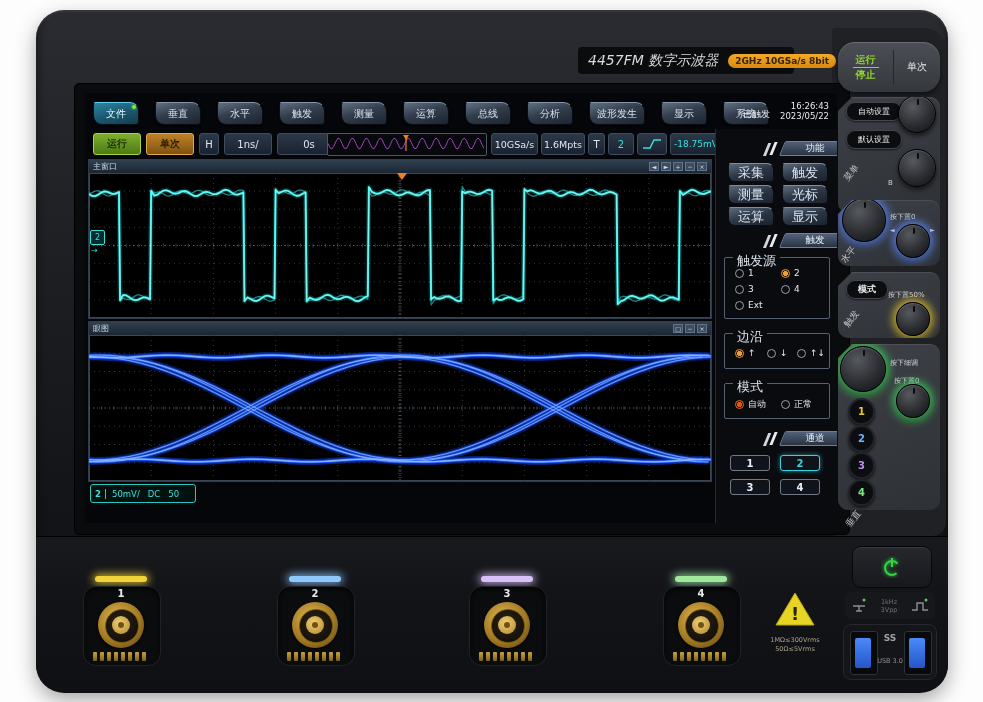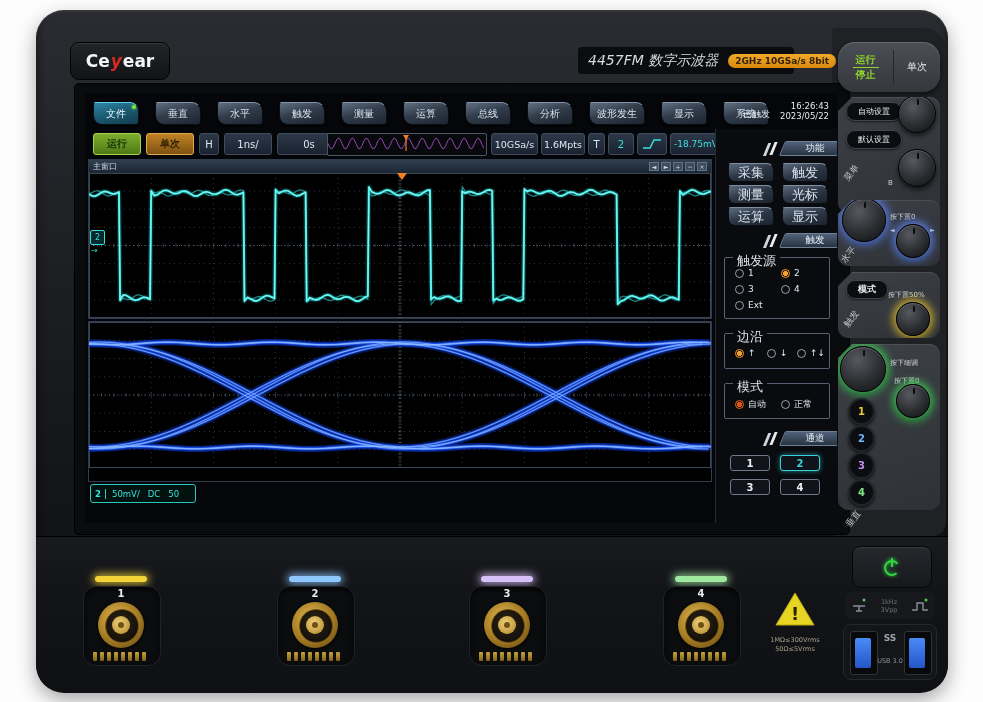--- a/index.html
+++ b/index.html
@@ -130,25 +130,20 @@
   .umid .ulbl{color:#8a9096;font-size:6.5px;margin-top:14px;}
 </style>
 </head>
 <body>
 
 <div class="stage">
   <div class="device"></div>
   <div class="hardcol"></div>
   <div class="front"></div>
 
-  <div class="logo">
-    <span>Ce</span>
-      <span class="mid">y</span>
-      <span>ear</span>
-  </div>
 
   <div class="modelbar">
     <span class="mtitle">4457FM 数字示波器</span>
     <span class="badge">2GHz 10GSa/s 8bit</span>
   </div>
 
   <div class="bezel"></div>
   <div class="screen">
 
     <div class="menubar">
@@ -324,20 +319,28 @@
           <polyline points="0.0,20.6 3.0,19.6 6.0,18.1 9.0,17.7 12.0,19.0 15.0,21.2 18.0,22.9 21.0,22.9 24.0,21.5 27.0,19.7 30.0,19.0 31.1,128.1 34.1,125.2 37.1,126.5 40.1,126.5 43.1,125.0 46.1,122.9 49.1,121.7 52.1,122.3 55.1,124.2 58.1,126.0 61.1,126.5 62.2,17.3 65.2,20.1 68.2,19.0 71.2,19.2 74.2,20.8 77.2,22.6 80.2,23.2 83.2,22.0 86.2,19.8 89.2,18.1 92.2,18.0 93.3,18.3 96.3,19.7 99.3,20.7 102.3,20.3 105.3,18.8 108.3,17.4 111.3,17.4 114.3,19.1 117.3,21.3 120.3,22.7 123.3,22.4 124.4,21.9 127.4,20.2 130.4,19.3 133.4,19.8 136.4,21.2 139.4,22.2 142.4,21.7 145.4,19.7 148.4,17.7 151.4,16.8 154.4,17.7 155.5,127.4 158.5,125.2 161.5,126.1 164.5,125.5 167.5,124.1 170.5,123.5 173.5,124.3 176.5,126.3 179.5,128.0 182.5,128.2 185.5,126.7 186.6,16.9 189.6,19.0 192.6,18.3 195.6,19.2 198.6,20.5 201.6,21.0 204.6,20.0 207.6,18.1 210.6,16.9 213.6,17.4 216.6,19.3 217.7,129.2 220.7,126.9 223.7,127.2 226.7,126.1 229.7,124.7 232.7,124.3 235.7,125.4 238.7,127.0 241.7,127.7 244.7,126.7 247.7,124.5 248.8,123.7 251.8,122.2 254.8,122.5 257.8,124.0 260.8,125.5 263.8,125.7 266.8,124.6 269.8,123.3 272.8,123.0 275.8,124.4 278.8,126.6 279.9,18.3 282.9,23.2 285.9,22.4 288.9,20.5 291.9,19.0 294.9,19.0 297.9,20.1 300.9,21.3 303.9,21.2 306.9,19.6 309.9,17.6 311.0,17.1 314.0,16.8 317.0,18.2 320.0,20.4 323.0,21.7 326.0,21.5 329.0,20.2 332.0,19.2 335.0,19.5 338.0,21.0 341.0,22.6 342.1,132.0 345.1,127.6 348.1,125.7 351.1,123.6 354.1,122.6 357.1,123.2 360.1,124.7 363.1,125.7 366.1,125.2 369.1,123.8 372.1,122.5 373.2,13.4 376.2,18.3 379.2,20.4 382.2,22.4 385.2,22.9 388.2,21.8 391.2,20.1 394.2,19.2 397.2,19.7 400.2,21.1 403.2,21.9 404.3,130.9 407.3,125.6 410.3,123.5 413.3,121.9 416.3,122.0 419.3,123.6 422.3,125.5 425.3,126.3 428.3,125.6 431.3,124.3 434.3,123.7 435.4,14.9 438.4,20.3 441.4,22.2 444.4,23.3 447.4,22.5 450.4,20.5 453.4,18.6 456.4,18.1 459.4,19.1 462.4,20.4 465.4,20.8 466.5,20.6 469.5,19.1 472.5,17.5 475.5,17.1 478.5,18.4 481.5,20.6 484.5,22.3 487.5,22.4 490.5,21.1 493.5,19.7 496.5,19.4 497.6,19.6 500.6,21.0 503.6,22.3 506.6,22.2 509.6,20.5 512.6,18.2 515.6,17.0 518.6,17.5 521.6,19.2 524.6,20.6 527.6,20.8 528.7,129.5 531.7,124.1 534.7,123.2 537.7,123.8 540.7,125.6 543.7,127.6 546.7,128.3 549.7,127.2 552.7,125.2 555.7,123.8 558.7,123.8 559.8,124.2 562.8,125.5 565.8,126.2 568.8,125.4 571.8,123.6 574.8,122.0 577.8,122.0 580.8,123.6 583.8,125.8 586.8,127.0 589.8,126.6 590.9,17.2 593.9,19.8 596.9,19.2 599.9,20.1 602.9,21.8 605.9,22.9 608.9,22.3 611.9,20.3 614.9,18.1 617.9,17.3 620.9,18.2 622.0,18.7" fill="none" stroke="#38e8e6" stroke-width="1.3" opacity="0.55" stroke-linejoin="round"></polyline>
           <polyline points="0.0,21.1 3.0,22.9 6.0,23.2 9.0,21.8 12.0,19.7 15.0,18.4 18.0,18.7 21.0,20.0 24.0,21.0 27.0,20.6 30.0,19.0 31.1,127.3 34.1,122.0 37.1,122.3 40.1,124.1 43.1,126.3 46.1,127.3 49.1,126.7 52.1,125.2 55.1,124.3 58.1,124.8 61.1,126.3 62.2,17.9 65.2,22.7 68.2,21.8 71.2,19.7 74.2,17.7 77.2,17.2 80.2,18.3 83.2,19.9 86.2,20.8 89.2,20.2 92.2,18.8 93.3,18.3 96.3,18.0 99.3,19.3 102.3,21.4 105.3,23.0 108.3,23.0 111.3,21.4 114.3,19.6 117.3,18.8 120.3,19.6 123.3,20.9 124.4,21.2 127.4,21.2 130.4,19.8 133.4,17.8 136.4,16.7 139.4,17.4 142.4,19.4 145.4,21.3 148.4,21.7 151.4,20.8 154.4,19.5 155.5,128.2 158.5,124.4 161.5,125.9 164.5,127.6 167.5,128.0 170.5,126.7 173.5,124.5 176.5,122.8 179.5,122.8 182.5,124.0 185.5,125.4 186.6,16.6 189.6,20.3 192.6,18.9 195.6,17.6 198.6,17.7 201.6,19.4 204.6,21.6 207.6,22.9 210.6,22.4 213.6,20.8 216.6,19.4 217.7,128.2 220.7,124.6 223.7,126.0 226.7,126.9 229.7,126.4 232.7,124.5 235.7,122.5 238.7,121.8 241.7,122.8 244.7,124.8 247.7,126.1 248.8,126.3 251.8,125.7 254.8,124.3 257.8,123.7 260.8,124.5 263.8,126.4 266.8,128.0 269.8,128.1 272.8,126.5 275.8,124.3 278.8,123.1 279.9,14.1 282.9,19.0 285.9,20.3 288.9,20.8 291.9,19.9 294.9,18.1 297.9,17.0 300.9,17.6 303.9,19.6 306.9,21.7 309.9,22.5 311.0,22.4 314.0,21.2 317.0,19.7 320.0,19.3 323.0,20.4 326.0,21.9 329.0,22.4 332.0,21.4 335.0,19.2 338.0,17.4 341.0,17.1 342.1,126.4 345.1,124.0 348.1,125.6 351.1,125.8 354.1,124.8 357.1,123.5 360.1,123.3 363.1,124.7 366.1,126.8 369.1,128.2 372.1,127.8 373.2,18.3 376.2,20.3 379.2,18.8 382.2,18.8 385.2,19.9 388.2,21.1 391.2,20.9 394.2,19.4 397.2,17.6 400.2,16.8 403.2,17.8 404.3,127.5 407.3,125.6 410.3,127.0 413.3,126.7 416.3,125.3 419.3,124.3 422.3,124.6 425.3,126.1 428.3,127.6 431.3,127.8 434.3,126.3 435.4,16.4 438.4,18.3 441.4,17.3 444.4,18.1 447.4,19.6 450.4,20.7 453.4,20.3 456.4,18.9 459.4,17.7 462.4,18.1 465.4,19.9 466.5,20.7 469.5,22.6 472.5,23.0 475.5,21.8 478.5,20.0 481.5,19.0 484.5,19.5 487.5,20.9 490.5,21.7 493.5,21.0 496.5,19.0 497.6,18.3 500.6,16.8 503.6,17.1 506.6,18.8 509.6,20.7 512.6,21.5 515.6,20.8 518.6,19.5 521.6,18.9 524.6,19.8 527.6,21.7 528.7,131.3 531.7,128.2 534.7,127.3 537.7,125.2 540.7,123.3 543.7,122.9 546.7,123.9 549.7,125.3 552.7,125.7 555.7,124.7 558.7,123.1 559.8,122.6 562.8,122.3 565.8,123.7 568.8,126.0 571.8,127.6 574.8,127.5 577.8,126.1 580.8,124.6 583.8,124.3 586.8,125.4 589.8,126.8 590.9,18.1 593.9,21.9 596.9,20.1 599.9,18.0 602.9,16.8 605.9,17.5 608.9,19.3 611.9,20.8 614.9,21.0 617.9,19.9 620.9,18.7 622.0,18.5" fill="none" stroke="#38e8e6" stroke-width="2.1" opacity="1" stroke-linejoin="round"></polyline>
           <polyline points="0.0,21.1 3.0,22.9 6.0,23.2 9.0,21.8 12.0,19.7 15.0,18.4 18.0,18.7 21.0,20.0 24.0,21.0 27.0,20.6 30.0,19.0 31.1,127.3 34.1,122.0 37.1,122.3 40.1,124.1 43.1,126.3 46.1,127.3 49.1,126.7 52.1,125.2 55.1,124.3 58.1,124.8 61.1,126.3 62.2,17.9 65.2,22.7 68.2,21.8 71.2,19.7 74.2,17.7 77.2,17.2 80.2,18.3 83.2,19.9 86.2,20.8 89.2,20.2 92.2,18.8 93.3,18.3 96.3,18.0 99.3,19.3 102.3,21.4 105.3,23.0 108.3,23.0 111.3,21.4 114.3,19.6 117.3,18.8 120.3,19.6 123.3,20.9 124.4,21.2 127.4,21.2 130.4,19.8 133.4,17.8 136.4,16.7 139.4,17.4 142.4,19.4 145.4,21.3 148.4,21.7 151.4,20.8 154.4,19.5 155.5,128.2 158.5,124.4 161.5,125.9 164.5,127.6 167.5,128.0 170.5,126.7 173.5,124.5 176.5,122.8 179.5,122.8 182.5,124.0 185.5,125.4 186.6,16.6 189.6,20.3 192.6,18.9 195.6,17.6 198.6,17.7 201.6,19.4 204.6,21.6 207.6,22.9 210.6,22.4 213.6,20.8 216.6,19.4 217.7,128.2 220.7,124.6 223.7,126.0 226.7,126.9 229.7,126.4 232.7,124.5 235.7,122.5 238.7,121.8 241.7,122.8 244.7,124.8 247.7,126.1 248.8,126.3 251.8,125.7 254.8,124.3 257.8,123.7 260.8,124.5 263.8,126.4 266.8,128.0 269.8,128.1 272.8,126.5 275.8,124.3 278.8,123.1 279.9,14.1 282.9,19.0 285.9,20.3 288.9,20.8 291.9,19.9 294.9,18.1 297.9,17.0 300.9,17.6 303.9,19.6 306.9,21.7 309.9,22.5 311.0,22.4 314.0,21.2 317.0,19.7 320.0,19.3 323.0,20.4 326.0,21.9 329.0,22.4 332.0,21.4 335.0,19.2 338.0,17.4 341.0,17.1 342.1,126.4 345.1,124.0 348.1,125.6 351.1,125.8 354.1,124.8 357.1,123.5 360.1,123.3 363.1,124.7 366.1,126.8 369.1,128.2 372.1,127.8 373.2,18.3 376.2,20.3 379.2,18.8 382.2,18.8 385.2,19.9 388.2,21.1 391.2,20.9 394.2,19.4 397.2,17.6 400.2,16.8 403.2,17.8 404.3,127.5 407.3,125.6 410.3,127.0 413.3,126.7 416.3,125.3 419.3,124.3 422.3,124.6 425.3,126.1 428.3,127.6 431.3,127.8 434.3,126.3 435.4,16.4 438.4,18.3 441.4,17.3 444.4,18.1 447.4,19.6 450.4,20.7 453.4,20.3 456.4,18.9 459.4,17.7 462.4,18.1 465.4,19.9 466.5,20.7 469.5,22.6 472.5,23.0 475.5,21.8 478.5,20.0 481.5,19.0 484.5,19.5 487.5,20.9 490.5,21.7 493.5,21.0 496.5,19.0 497.6,18.3 500.6,16.8 503.6,17.1 506.6,18.8 509.6,20.7 512.6,21.5 515.6,20.8 518.6,19.5 521.6,18.9 524.6,19.8 527.6,21.7 528.7,131.3 531.7,128.2 534.7,127.3 537.7,125.2 540.7,123.3 543.7,122.9 546.7,123.9 549.7,125.3 552.7,125.7 555.7,124.7 558.7,123.1 559.8,122.6 562.8,122.3 565.8,123.7 568.8,126.0 571.8,127.6 574.8,127.5 577.8,126.1 580.8,124.6 583.8,124.3 586.8,125.4 589.8,126.8 590.9,18.1 593.9,21.9 596.9,20.1 599.9,18.0 602.9,16.8 605.9,17.5 608.9,19.3 611.9,20.8 614.9,21.0 617.9,19.9 620.9,18.7 622.0,18.5" fill="none" stroke="#c2fffa" stroke-width="0.8" opacity="0.7" stroke-linejoin="round"></polyline>
         </svg>
       <div class="trigmark"></div>
       <div class="lvlmark">2</div>
       <div class="lvlarrow">→</div>
     </div>
 
     <div class="wwin" style="top:228px;height:161px;">
+      <div class="wtitle">
+        <span>眼图</span>
+        <span class="wbtns">
+          <span class="wbtn">□</span>
+          <span class="wbtn">−</span>
+          <span class="wbtn">×</span>
+        </span>
+      </div>
       <svg id="wave2" width="622" height="146">
           <rect x="0.5" y="0.5" width="621" height="145" fill="none" stroke="#3a4654"></rect>
           <line x1="62.2" y1="0" x2="62.2" y2="146" stroke="#2c3744" stroke-dasharray="1,4"></line>
           <line x1="124.4" y1="0" x2="124.4" y2="146" stroke="#2c3744" stroke-dasharray="1,4"></line>
           <line x1="186.6" y1="0" x2="186.6" y2="146" stroke="#2c3744" stroke-dasharray="1,4"></line>
           <line x1="248.8" y1="0" x2="248.8" y2="146" stroke="#2c3744" stroke-dasharray="1,4"></line>
           <line x1="311" y1="0" x2="311" y2="146" stroke="#2c3744" stroke-dasharray="1,4"></line>
           <line x1="373.2" y1="0" x2="373.2" y2="146" stroke="#2c3744" stroke-dasharray="1,4"></line>
           <line x1="435.4" y1="0" x2="435.4" y2="146" stroke="#2c3744" stroke-dasharray="1,4"></line>
           <line x1="497.6" y1="0" x2="497.6" y2="146" stroke="#2c3744" stroke-dasharray="1,4"></line>

